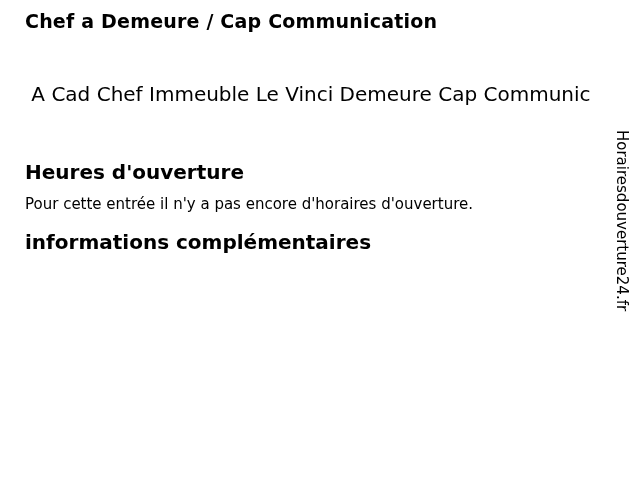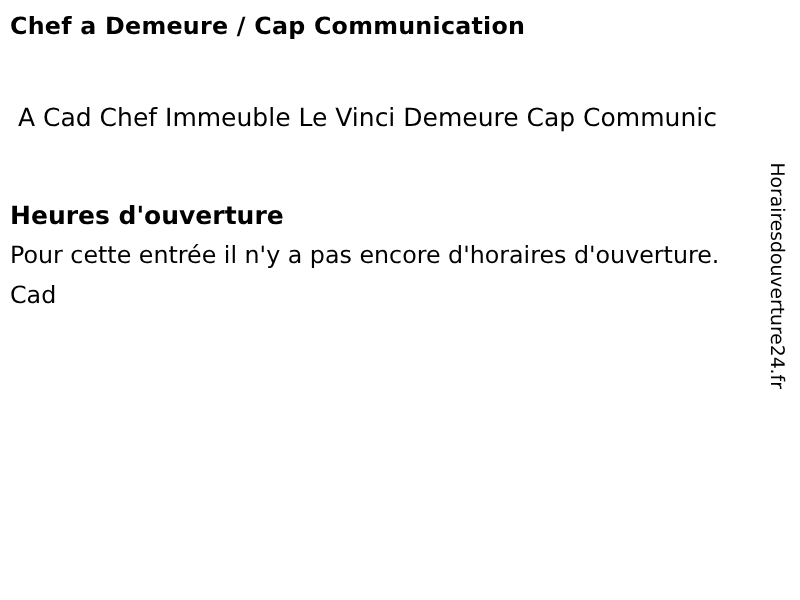--- a/index.html
+++ b/index.html
@@ -9,21 +9,21 @@
   body {
     width: 640px;
     height: 480px;
     background: #ffffff;
     color: #000000;
     font-family: "DejaVu Sans", "Liberation Sans", sans-serif;
     position: relative;
     overflow: hidden;
   }
   .content {
-    padding: 10px 45px 0 8px;
+    padding: 10px 45px 0 25px;
   }
   h1.page-title {
     font-size: 19px;
     line-height: 23px;
     font-weight: bold;
     margin: 0;
     letter-spacing: 0.2px;
   }
   .address {
     margin: 11px 0 0 0;
@@ -37,21 +37,21 @@
   section {
     margin: 0;
   }
   h2.section-heading {
     font-size: 20px;
     line-height: 19px;
     font-weight: bold;
     margin: 19px 0 0 0;
   }
   p.section-body {
-    font-size: 19px;
+    font-size: 15px;
     line-height: 20px;
     margin: 12px 0 0 0;
   }
   .watermark {
     position: absolute;
     top: 130px;
     left: 612px;
     font-size: 15px;
     line-height: 20px;
     writing-mode: vertical-rl;
@@ -70,18 +70,18 @@
   <p class="address">
     <span class="address-line"> A Cad Chef Immeuble Le Vinci Demeure Cap Communic</span>
   </p>
 
   <section>
     <h2 class="section-heading">Heures d'ouverture</h2>
     <p class="section-body">Pour cette entrée il n'y a pas encore d'horaires d'ouverture.</p>
   </section>
 
   <section>
-    <p class="section-body">Cad</p>
+    <h2 class="section-heading">informations complémentaires</h2>
   </section>
 
 </main>
 
 <div class="watermark">Horairesdouverture24.fr</div>
 
 </body></html>

